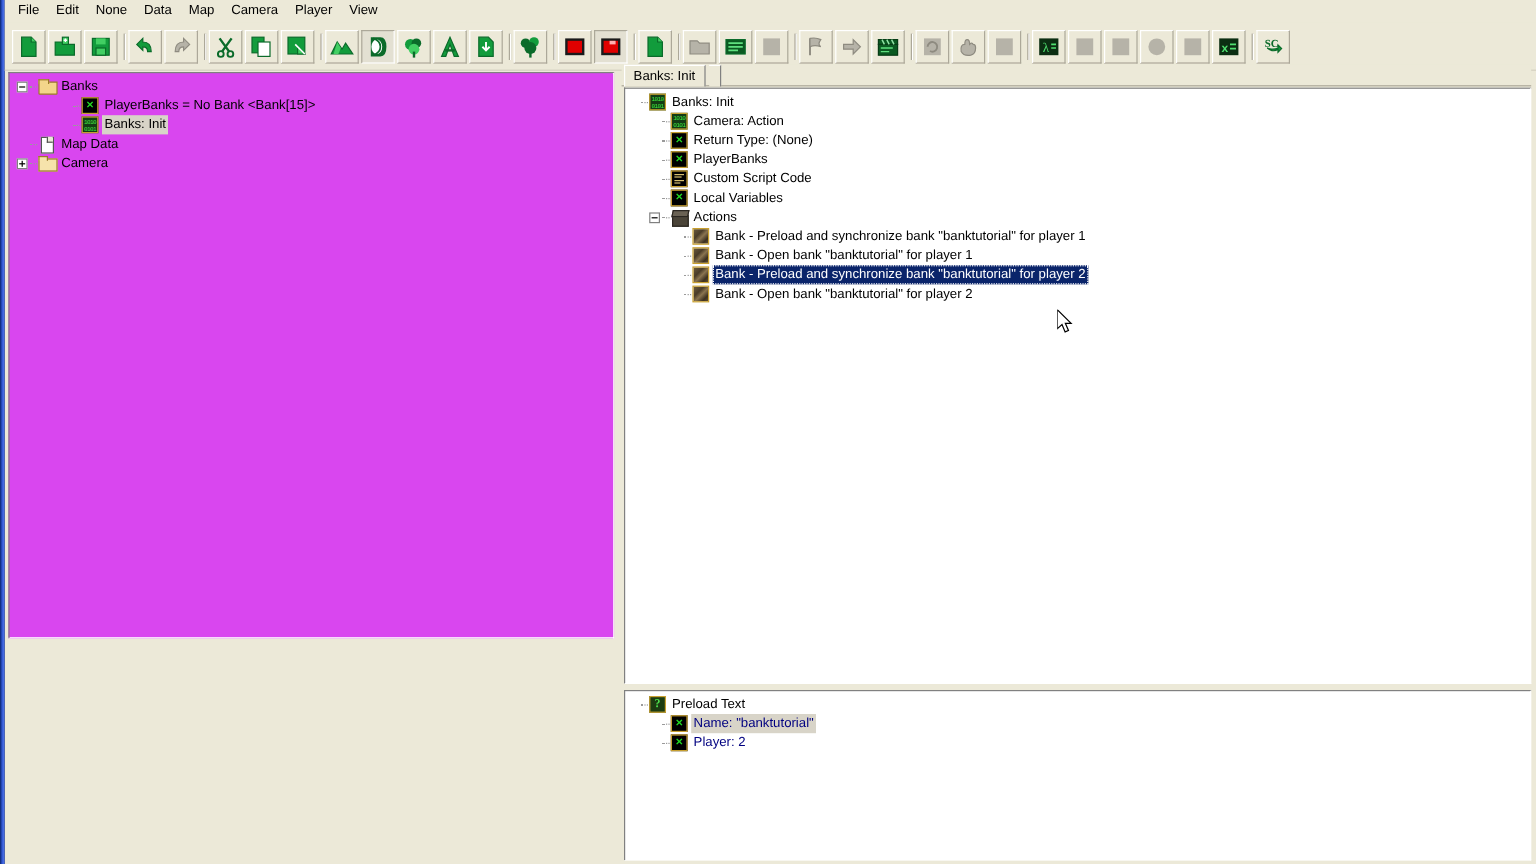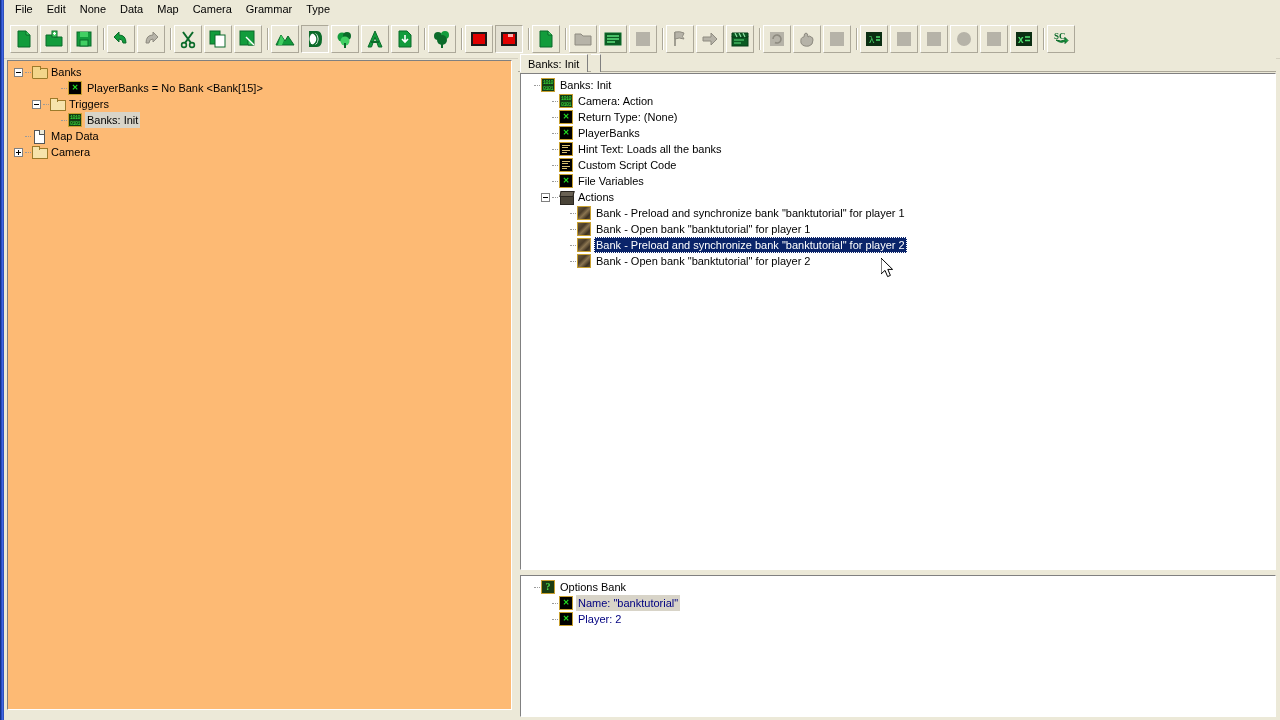--- a/index.html
+++ b/index.html
@@ -88,22 +88,22 @@
     width: 1px; height: 22px;
     background: #aca899;
     border-right: 1px solid #fff;
   }
   .ico { display:block; }
 
   
   .left-panel {
     position: absolute;
     left: 7px; top: 60px;
-    width: 505px; height: 650px;
-    background: #fdba74;
+    width: 505px; height: 472px;
+    background: #d946ef;
     border-top: 1px solid #808080;
     border-left: 1px solid #808080;
     border-right: 1px solid #ffffff;
     border-bottom: 1px solid #ffffff;
     overflow: hidden;
   }
   .splitter-v {
     position: absolute;
     left: 512px; top: 60px;
     width: 6px; height: 650px;
@@ -349,22 +349,22 @@
 
   <div class="frame-left"></div>
 
   <div class="menubar" id="menubar">
       <div class="menu-item">File</div>
       <div class="menu-item">Edit</div>
       <div class="menu-item">None</div>
       <div class="menu-item">Data</div>
       <div class="menu-item">Map</div>
       <div class="menu-item">Camera</div>
-      <div class="menu-item">Grammar</div>
-      <div class="menu-item">Type</div>
+      <div class="menu-item">Player</div>
+      <div class="menu-item">View</div>
     </div>
 
   <div class="toolbar" id="toolbar">
       <div class="tb-btn raised">
         <span>
           <svg class="ico" width="20" height="20" viewBox="0 0 20 20">
             <path d="M4 2 h8 l4 4 v12 h-12 z" fill="#129c3c" stroke="#0b6b2a"></path>
             <path d="M12 2 v4 h4" fill="#42cf63" stroke="#0b6b2a"></path>
           </svg>
         </span>
@@ -649,27 +649,20 @@
           <span class="dots" style="width: 6px;"></span>
           <span class="i i-folder-open"></span>
           <span class="row-label">Banks</span>
         </div>
         <div class="row">
           <span class="spacer" style="width: 42px;"></span>
           <span class="spacer" style="width: 11px;"></span>
           <span class="dots" style="width: 6px;"></span>
           <span class="i i-var" style="font-size: 8px; line-height: 12px;">✕</span>
           <span class="row-label">PlayerBanks = No Bank &lt;Bank[15]&gt;</span>
-        </div>
-        <div class="row">
-          <span class="spacer" style="width: 24px;"></span>
-          <span class="expander"></span>
-          <span class="dots" style="width: 6px;"></span>
-          <span class="i i-folder"></span>
-          <span class="row-label">Triggers</span>
         </div>
         <div class="row">
           <span class="spacer" style="width: 42px;"></span>
           <span class="spacer" style="width: 11px;"></span>
           <span class="dots" style="width: 6px;"></span>
           <span class="i i-trigger">1010<br>0101</span>
           <span class="row-label sel-gray">Banks: Init</span>
         </div>
         <div class="row">
           <span class="spacer" style="width: 6px;"></span>
@@ -730,40 +723,28 @@
           <div class="row">
             <span class="spacer" style="width: 20px;"></span>
             <span class="spacer" style="width: 11px;"></span>
             <span class="dots" style="width: 6px;"></span>
             <span class="i i-text">
               <i></i>
               <i></i>
               <i></i>
               <i></i>
             </span>
-            <span class="row-label">Hint Text: Loads all the banks</span>
+            <span class="row-label">Custom Script Code</span>
           </div>
           <div class="row">
             <span class="spacer" style="width: 20px;"></span>
             <span class="spacer" style="width: 11px;"></span>
             <span class="dots" style="width: 6px;"></span>
-            <span class="i i-text">
-              <i></i>
-              <i></i>
-              <i></i>
-              <i></i>
-            </span>
-            <span class="row-label">Custom Script Code</span>
-          </div>
-          <div class="row">
-            <span class="spacer" style="width: 20px;"></span>
-            <span class="spacer" style="width: 11px;"></span>
-            <span class="dots" style="width: 6px;"></span>
             <span class="i i-var" style="font-size: 8px; line-height: 12px;">✕</span>
-            <span class="row-label">File Variables</span>
+            <span class="row-label">Local Variables</span>
           </div>
           <div class="row">
             <span class="spacer" style="width: 20px;"></span>
             <span class="expander"></span>
             <span class="dots" style="width: 6px;"></span>
             <span class="i i-actions"></span>
             <span class="row-label">Actions</span>
           </div>
           <div class="row">
             <span class="spacer" style="width: 38px;"></span>
@@ -796,21 +777,21 @@
         </div>
     </div>
 
     <div class="tree-panel-bottom">
       <div class="tree" id="detail-tree">
           <div class="row">
             <span class="spacer" style="width: 2px;"></span>
             <span class="spacer" style="width: 11px;"></span>
             <span class="dots" style="width: 6px;"></span>
             <span class="i i-question">?</span>
-            <span class="row-label">Options Bank</span>
+            <span class="row-label">Preload Text</span>
           </div>
           <div class="row">
             <span class="spacer" style="width: 20px;"></span>
             <span class="spacer" style="width: 11px;"></span>
             <span class="dots" style="width: 6px;"></span>
             <span class="i i-var" style="font-size: 8px; line-height: 12px;">✕</span>
             <span class="row-label sel-gray navy">Name: "banktutorial"</span>
           </div>
           <div class="row">
             <span class="spacer" style="width: 20px;"></span>

